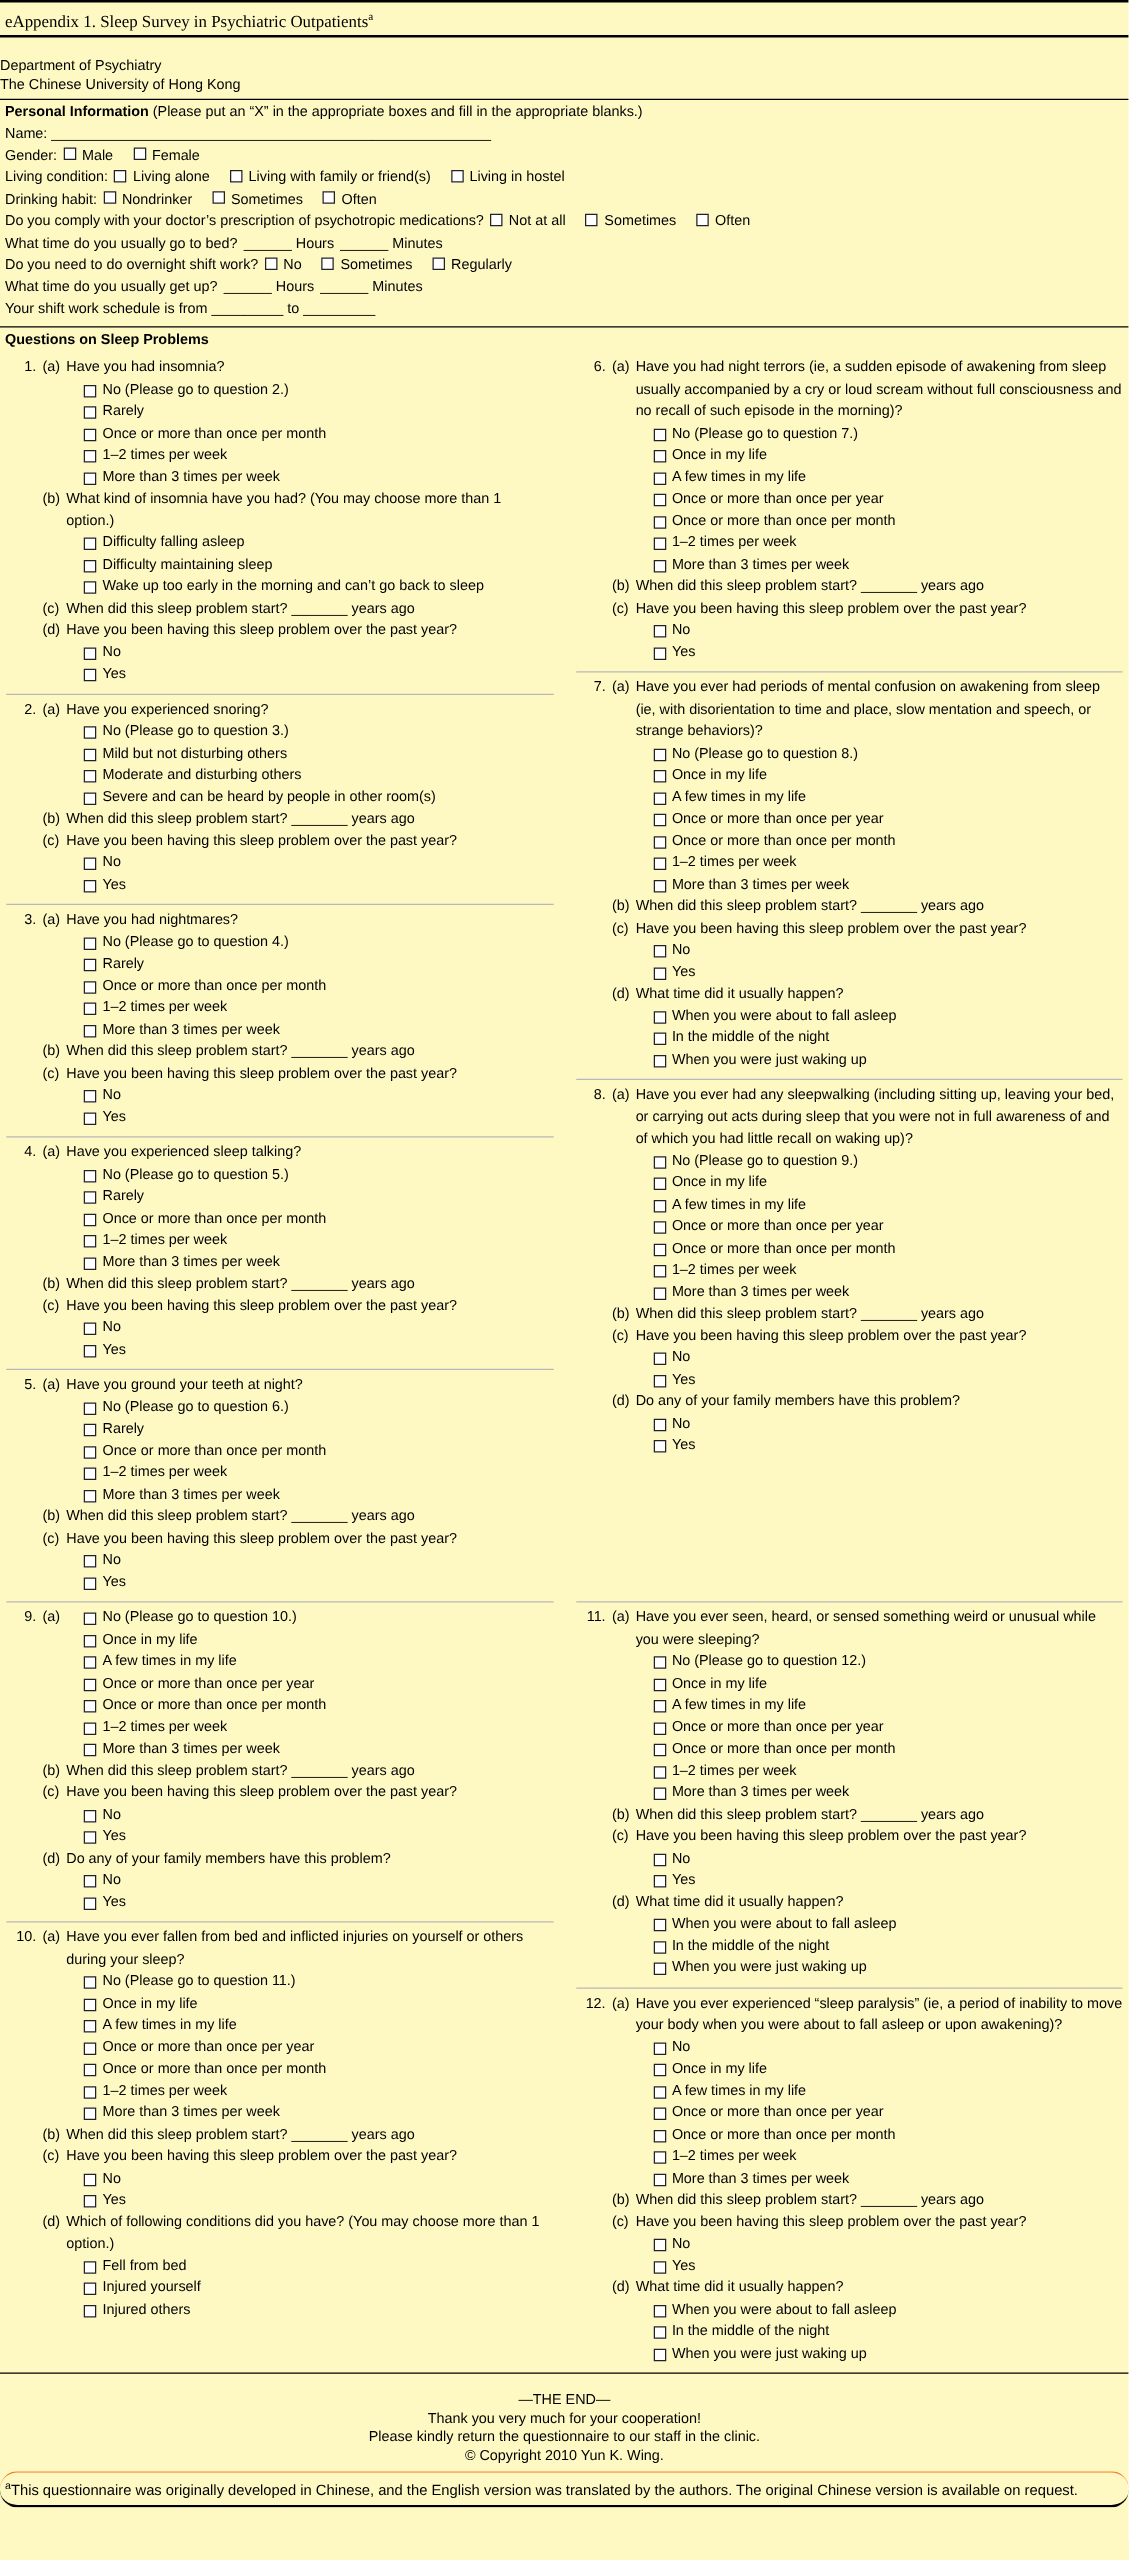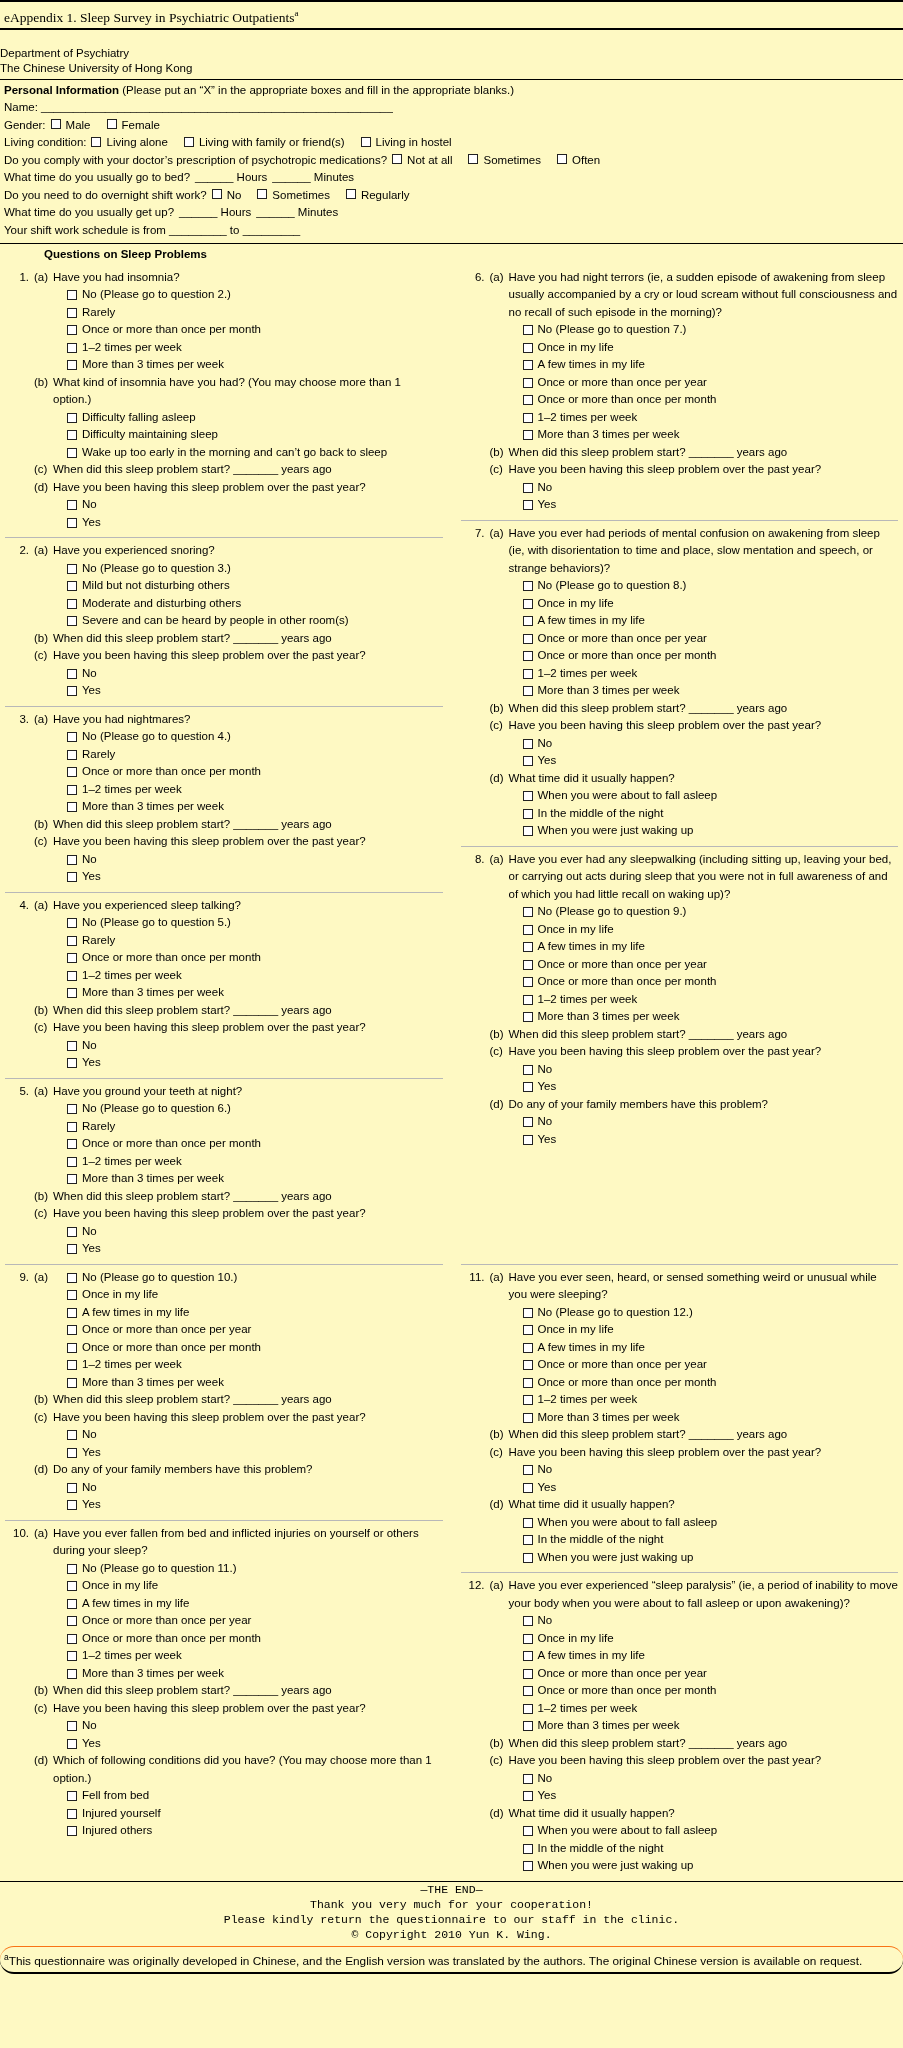--- a/index.html
+++ b/index.html
@@ -10,37 +10,37 @@
         font-family:"Liberation Serif",serif;font-size:13.5px;line-height:17px;padding:3px 4px 2px;}
   .title-bar sup{font-size:9px;}
   .dept{border-bottom:1px solid #000;padding:16px 0 3px;line-height:15px;}
   .personal{border-bottom:1px solid #000;padding:2px 4px 4px;}
   .p-heading b{font-weight:bold;}
   .p-row{white-space:nowrap;}
   .p-text{margin-right:5px;}
   .p-opt{margin-right:16px;white-space:nowrap;}
   .box{display:inline-block;width:8px;height:8px;border:1px solid #222;background:#fff;margin-right:5px;}
   .p-opt .box{vertical-align:-0.5px;}
-  .qhead{font-weight:bold;padding:2px 4px 1px;margin-left:40px;}
+  .qhead{font-weight:bold;padding:2px 4px 1px;}
   .cols{display:flex;padding:0 5px;}
   .col{width:50%;box-sizing:border-box;}
   .col.left{padding-right:9px;}
   .col.right{padding-left:9px;}
   .question{display:flex;padding:4px 0 6px;}
   .question.sep{border-top:1px solid #b8b8b8;}
   .q-num{flex:0 0 24px;text-align:right;padding-right:5px;}
   .q-body{flex:1;min-width:0;}
   .part{display:flex;}
   .part-label{flex:0 0 19px;}
   .part-content{flex:1;min-width:0;}
   .opts{margin-left:14px;}
   .opt{display:flex;}
   .opt .box{flex:0 0 auto;margin-top:4px;}
   .opt-label{flex:1;min-width:0;}
-  .footer{border-top:1px solid #000;text-align:center;padding:0 0 4px;line-height:15px;font-family:Liberation Mono, monospace;}
+  .footer{border-top:1px solid #000;text-align:center;padding:14px 0 4px;line-height:15px;}
   .footnote{border-top:1px solid #f97316;border-bottom:2px solid #000;
         font-family:Liberation Sans, sans-serif;font-size:11.8px;line-height:15px;padding:3px 4px 4px;border-radius:14px;}
   .footnote sup{font-size:8.5px;}
 </style>
 </head>
 <body>
 
 <div class="page">
 
   <div class="title-bar"><span>eAppendix 1. Sleep Survey in Psychiatric Outpatients</span><sup>a</sup></div>
@@ -49,20 +49,21 @@
     <div>Department of Psychiatry</div>
     <div>The Chinese University of Hong Kong</div>
   </div>
 
   <div class="personal">
     <div class="p-heading"><b>Personal Information</b><span> (Please put an “X” in the appropriate boxes and fill in the appropriate blanks.)</span></div>
     <div id="personal-rows">
         <div class="p-row"><span class="p-text">Name: _______________________________________________________</span></div>
         <div class="p-row"><span class="p-text">Gender:</span><span class="p-opt"><span class="box"></span><span class="opt-label">Male</span></span><span class="p-opt"><span class="box"></span><span class="opt-label">Female</span></span></div>
         <div class="p-row"><span class="p-text">Living condition:</span><span class="p-opt"><span class="box"></span><span class="opt-label">Living alone</span></span><span class="p-opt"><span class="box"></span><span class="opt-label">Living with family or friend(s)</span></span><span class="p-opt"><span class="box"></span><span class="opt-label">Living in hostel</span></span></div>
+        <div class="p-row"><span class="p-text">Drinking habit:</span><span class="p-opt"><span class="box"></span><span class="opt-label">Nondrinker</span></span><span class="p-opt"><span class="box"></span><span class="opt-label">Sometimes</span></span><span class="p-opt"><span class="box"></span><span class="opt-label">Often</span></span></div>
         <div class="p-row"><span class="p-text">Do you comply with your doctor’s prescription of psychotropic medications?</span><span class="p-opt"><span class="box"></span><span class="opt-label">Not at all</span></span><span class="p-opt"><span class="box"></span><span class="opt-label">Sometimes</span></span><span class="p-opt"><span class="box"></span><span class="opt-label">Often</span></span></div>
         <div class="p-row"><span class="p-text">What time do you usually go to bed?</span><span class="p-text">______ Hours</span><span class="p-text">______ Minutes</span></div>
         <div class="p-row"><span class="p-text">Do you need to do overnight shift work?</span><span class="p-opt"><span class="box"></span><span class="opt-label">No</span></span><span class="p-opt"><span class="box"></span><span class="opt-label">Sometimes</span></span><span class="p-opt"><span class="box"></span><span class="opt-label">Regularly</span></span></div>
         <div class="p-row"><span class="p-text">What time do you usually get up?</span><span class="p-text">______ Hours</span><span class="p-text">______ Minutes</span></div>
         <div class="p-row"><span class="p-text">Your shift work schedule is from _________ to _________</span></div>
       </div>
   </div>
 
   <div class="qhead">Questions on Sleep Problems</div>
 

